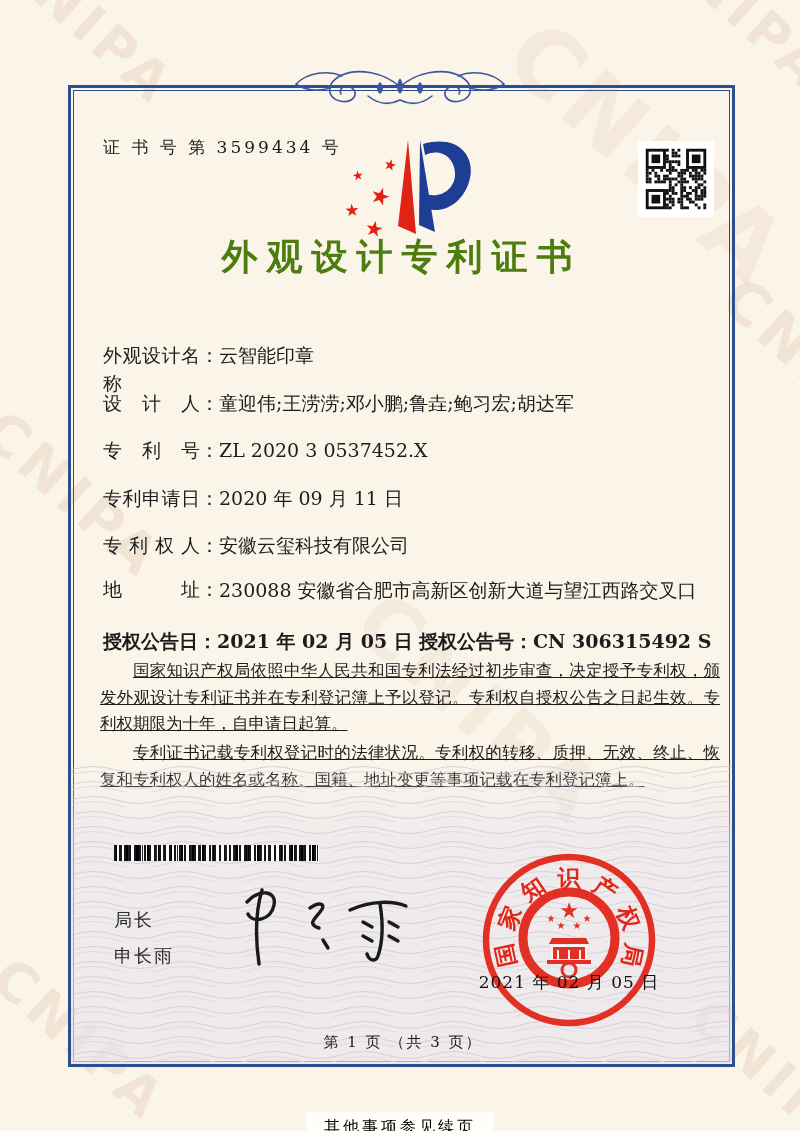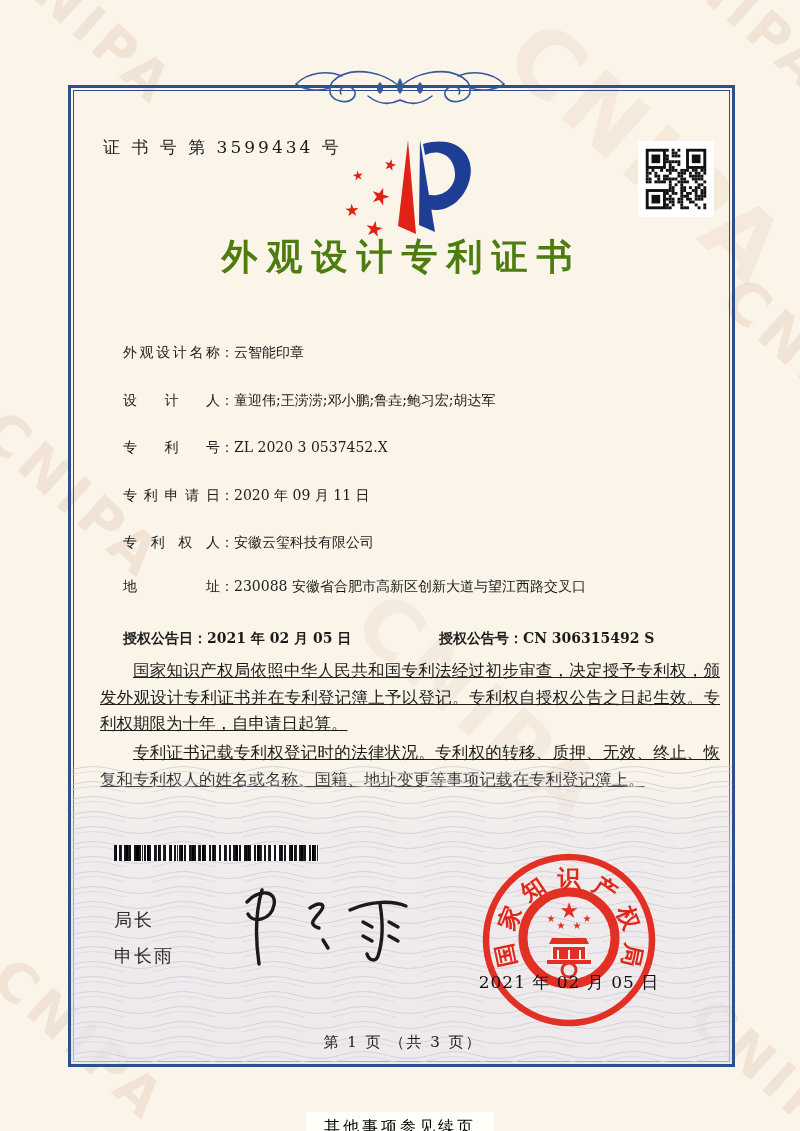--- a/index.html
+++ b/index.html
@@ -31,21 +31,21 @@
   
   .cert-number{left:103px;top:136px;font-size:17px;letter-spacing:3px;}
   .logo{left:342px;top:136px;width:132px;height:104px;}
   .qr{left:638px;top:141px;width:76px;height:76px;background:#fff;padding:2px;box-sizing:border-box;}
   .qr svg{width:100%;height:100%;display:block;}
   .title{
     left:68px;top:233px;width:667px;text-align:center;
     font-size:36px;font-weight:bold;letter-spacing:9px;color:#4d7c0f;
   }
   
-  .row{left:103px;width:620px;font-size:14px;line-height:1.45;margin-left:20px;}
+  .row{left:103px;width:620px;font-size:19px;line-height:1.45;}
   .lbl{
     display:inline-block;width:97px;
     text-align:justify;text-align-last:justify;
     vertical-align:top;
   }
   .colon{vertical-align:top;}
   .val{vertical-align:top;}
   .addr-val{display:inline-block;width:480px;vertical-align:top;line-height:1.5;}
   .grant2{position:absolute;left:316px;top:0;white-space:nowrap;}
   

